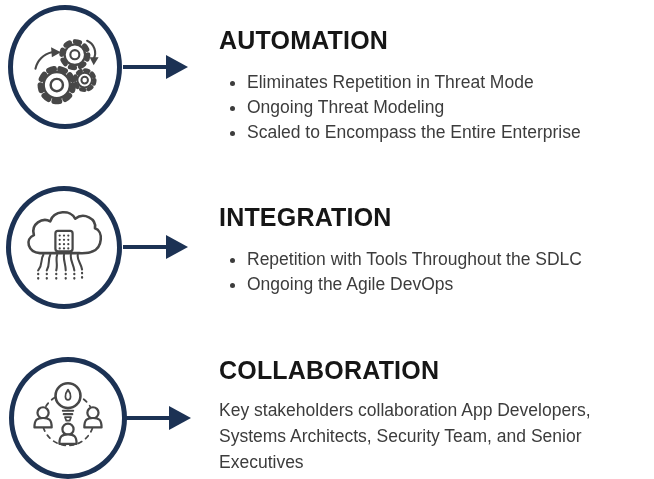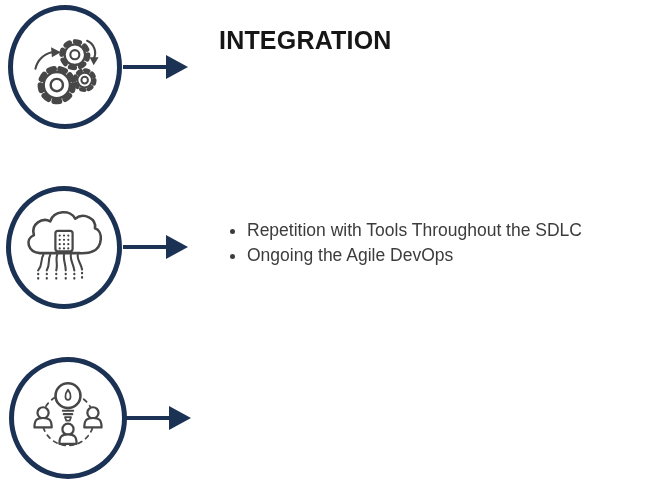--- a/index.html
+++ b/index.html
@@ -72,21 +72,26 @@
       <circle cx="62" cy="35" r="16" stroke-width="6" stroke-dasharray="5.5 7.06"></circle>
       <circle cx="62" cy="35" r="12.5" stroke-width="2.8" fill="#fff"></circle>
       <circle cx="62" cy="35" r="5.5" stroke-width="2.6"></circle>
     </svg>
   </div>
   <div class="arrow" id="a1">
     <span class="shaft"></span>
     <span class="head"></span>
   </div>
   <div class="tblock" id="t1">
-    <h2>INTEGRATION</h2>
+    <h2>AUTOMATION</h2>
+    <ul>
+      <li>Eliminates Repetition in Threat Mode</li>
+      <li>Ongoing Threat Modeling</li>
+      <li>Scaled to Encompass the Entire Enterprise</li>
+    </ul>
   </div>
 
   <div class="badge" id="c2">
     <svg class="icon" width="86" height="86" viewBox="0 0 100 100" fill="none" stroke="currentColor" stroke-linecap="round" stroke-linejoin="round">
 
       <path stroke-width="3" d="M22,56
         C 8,55 4,40 15,35
         C 11,22 25,14 34,19
         C 38,6 58,5 63,16
         C 73,8 88,16 86,27
@@ -126,20 +131,21 @@
         <line x1="62" y1="80" x2="62" y2="89"></line>
         <line x1="71" y1="79" x2="71" y2="88"></line>
       </g>
     </svg>
   </div>
   <div class="arrow" id="a2">
     <span class="shaft"></span>
     <span class="head"></span>
   </div>
   <div class="tblock" id="t2">
+    <h2>INTEGRATION</h2>
     <ul>
       <li>Repetition with Tools Throughout the SDLC</li>
       <li>Ongoing the Agile DevOps</li>
     </ul>
   </div>
 
   <div class="badge" id="c3">
     <svg class="icon" width="86" height="86" viewBox="0 0 100 100" fill="none" stroke="currentColor" stroke-linecap="round" stroke-linejoin="round">
 
       <circle cx="50" cy="52" r="30" stroke-width="2" stroke-dasharray="4.5 5.5"></circle>
@@ -157,14 +163,18 @@
       <path d="M69,61 C69,52 72,50 79,50 C86,50 89,52 89,61 Z" stroke-width="2.6" fill="#fff"></path>
 
       <circle cx="50" cy="63" r="6.5" stroke-width="2.6" fill="#fff"></circle>
       <path d="M40,80 C40,71 43,69 50,69 C57,69 60,71 60,80 Z" stroke-width="2.6" fill="#fff"></path>
     </svg>
   </div>
   <div class="arrow" id="a3">
     <span class="shaft"></span>
     <span class="head"></span>
   </div>
+  <div class="tblock" id="t3">
+    <h2>COLLABORATION</h2>
+    <p>Key stakeholders collaboration App Developers, Systems Architects, Security Team, and Senior Executives</p>
+  </div>
 
 </div>
 
 </body></html>

